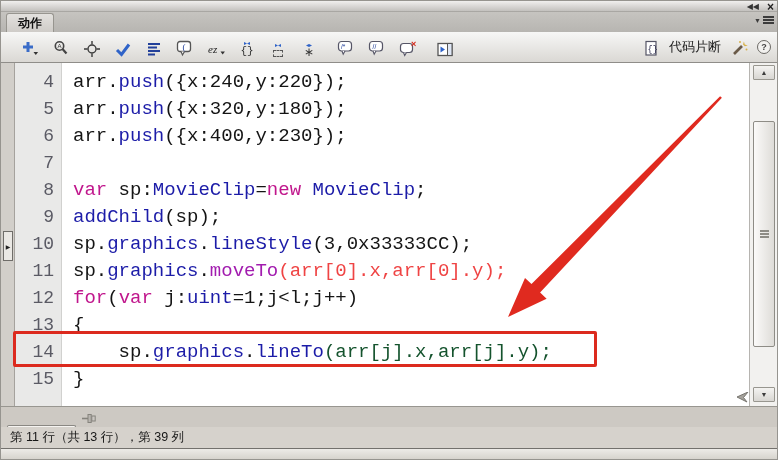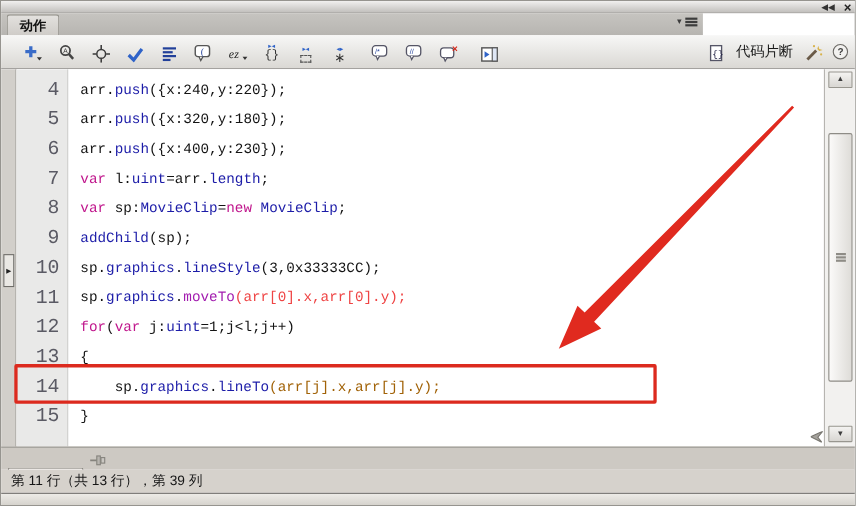--- a/index.html
+++ b/index.html
@@ -8,21 +8,21 @@
         font-family:"Liberation Sans",sans-serif;border:1px solid #96948f;}
 
   
   #dragbar{position:absolute;left:0;top:0;width:778px;height:11px;
     background:linear-gradient(#f0efee,#c3c1be);border-bottom:1px solid #a9a7a3;}
   #winbtns{position:absolute;right:5px;top:0;height:11px;display:flex;align-items:center;gap:8px;}
   .winglyph{font-size:8px;line-height:8px;color:#333;cursor:default;}
   .xglyph{font-size:12px;line-height:10px;font-weight:bold;color:#222;}
 
   
-  #tabrow{position:absolute;left:0;top:11px;width:638px;height:20px;
+  #tabrow{position:absolute;left:0;top:11px;width:778px;height:20px;
     background:linear-gradient(#c6c4c0,#b7b5b1);}
   #paneltab{position:absolute;left:5px;top:1px;height:19px;padding:0 11px;
     background:linear-gradient(#e3e1de,#cfccc8);border:1px solid #97958f;border-bottom:none;
     border-radius:3px 3px 0 0;font-size:12px;font-weight:bold;color:#121212;
     display:flex;align-items:center;}
   #panelmenu{position:absolute;right:5px;top:4px;display:flex;align-items:center;gap:2px;}
   #panelmenu .caret{font-size:7px;color:#3c3c3c;}
   .menulines{display:inline-block;width:11px;height:2px;background:#3c3c3c;
     box-shadow:0 3px 0 #3c3c3c,0 6px 0 #3c3c3c;margin-bottom:6px;}
 
@@ -48,21 +48,21 @@
   #collapse-btn{position:absolute;left:2px;top:168px;width:10px;height:30px;background:#eae8e4;
     border:1px solid #6f6d69;display:flex;align-items:center;justify-content:center;}
   #collapse-btn span{font-size:6px;color:#222;}
   #codearea{position:absolute;left:14px;top:0;width:734px;height:343px;background:#fff;overflow:hidden;}
   #gutter-col{position:absolute;left:0;top:0;width:47px;height:343px;background:#e9e9e8;
     border-right:1px solid #d1d1cf;}
   #code-lines{position:absolute;left:0;top:5px;width:100%;}
   .crow{display:flex;height:27px;align-items:center;}
   .lnum{flex:none;width:47px;text-align:right;padding-right:8px;
     font-family:"Liberation Mono",monospace;font-size:18px;color:#5a5a64;}
-  .ctext{white-space:pre;font-family:"Liberation Mono",monospace;font-size:13px;padding-left:11px;}
+  .ctext{white-space:pre;font-family:"Liberation Mono",monospace;font-size:19px;padding-left:11px;}
 
   
   #vscroll{position:absolute;right:0;top:0;width:30px;height:343px;background:#f2f1ef;
     border-left:1px solid #b6b4b0;}
   .sbtn{position:absolute;left:3px;width:22px;height:15px;background:linear-gradient(#f4f3f1,#d8d6d2);
     border:1px solid #98968f;display:flex;align-items:center;justify-content:center;
     font-size:7px;color:#3c3c3c;border-radius:1px;}
   #sb-up{top:2px;}
   #sb-down{bottom:4px;}
   #sb-thumb{position:absolute;left:3px;top:58px;width:22px;height:226px;border:1px solid #8e8c86;
@@ -245,21 +245,20 @@
           <div class="crow">
             <span class="lnum">5</span>
             <span class="ctext"><span style="color: rgb(20, 20, 20);">arr.</span><span style="color: rgb(28, 28, 168);">push</span><span style="color: rgb(20, 20, 20);">({x:320,y:180});</span></span>
           </div>
           <div class="crow">
             <span class="lnum">6</span>
             <span class="ctext"><span style="color: rgb(20, 20, 20);">arr.</span><span style="color: rgb(28, 28, 168);">push</span><span style="color: rgb(20, 20, 20);">({x:400,y:230});</span></span>
           </div>
           <div class="crow">
             <span class="lnum">7</span>
-            <span class="ctext"><span style="color: rgb(192, 22, 140);">var</span><span style="color: rgb(20, 20, 20);"> l:</span><span style="color: rgb(28, 28, 168);">uint</span><span style="color: rgb(20, 20, 20);">=arr.</span><span style="color: rgb(28, 28, 168);">length</span><span style="color: rgb(20, 20, 20);">;</span></span>
           </div>
           <div class="crow">
             <span class="lnum">8</span>
             <span class="ctext"><span style="color: rgb(192, 22, 140);">var</span><span style="color: rgb(20, 20, 20);"> sp:</span><span style="color: rgb(28, 28, 168);">MovieClip</span><span style="color: rgb(20, 20, 20);">=</span><span style="color: rgb(192, 22, 140);">new</span><span style="color: rgb(20, 20, 20);"> </span><span style="color: rgb(28, 28, 168);">MovieClip</span><span style="color: rgb(20, 20, 20);">;</span></span>
           </div>
           <div class="crow">
             <span class="lnum">9</span>
             <span class="ctext"><span style="color: rgb(28, 28, 168);">addChild</span><span style="color: rgb(20, 20, 20);">(sp);</span></span>
           </div>
           <div class="crow">
@@ -273,21 +272,21 @@
           <div class="crow">
             <span class="lnum">12</span>
             <span class="ctext"><span style="color: rgb(192, 22, 140);">for</span><span style="color: rgb(20, 20, 20);">(</span><span style="color: rgb(192, 22, 140);">var</span><span style="color: rgb(20, 20, 20);"> j:</span><span style="color: rgb(28, 28, 168);">uint</span><span style="color: rgb(20, 20, 20);">=1;j&lt;l;j++)</span></span>
           </div>
           <div class="crow">
             <span class="lnum">13</span>
             <span class="ctext"><span style="color: rgb(20, 20, 20);">{</span></span>
           </div>
           <div class="crow">
             <span class="lnum">14</span>
-            <span class="ctext"><span style="color: rgb(20, 20, 20);">    sp.</span><span style="color: rgb(28, 28, 168);">graphics</span><span style="color: rgb(20, 20, 20);">.</span><span style="color: rgb(28, 28, 168);">lineTo</span><span style="color: #a16207;">(arr[j].x,arr[j].y);</span></span>
+            <span class="ctext"><span style="color: rgb(20, 20, 20);">    sp.</span><span style="color: rgb(28, 28, 168);">graphics</span><span style="color: rgb(20, 20, 20);">.</span><span style="color: rgb(28, 28, 168);">lineTo</span><span style="color: #14532d;">(arr[j].x,arr[j].y);</span></span>
           </div>
           <div class="crow">
             <span class="lnum">15</span>
             <span class="ctext"><span style="color: rgb(20, 20, 20);">}</span></span>
           </div>
         </div>
     </div>
 
     <div id="vscroll">
       <div class="sbtn" id="sb-up">▲</div>

